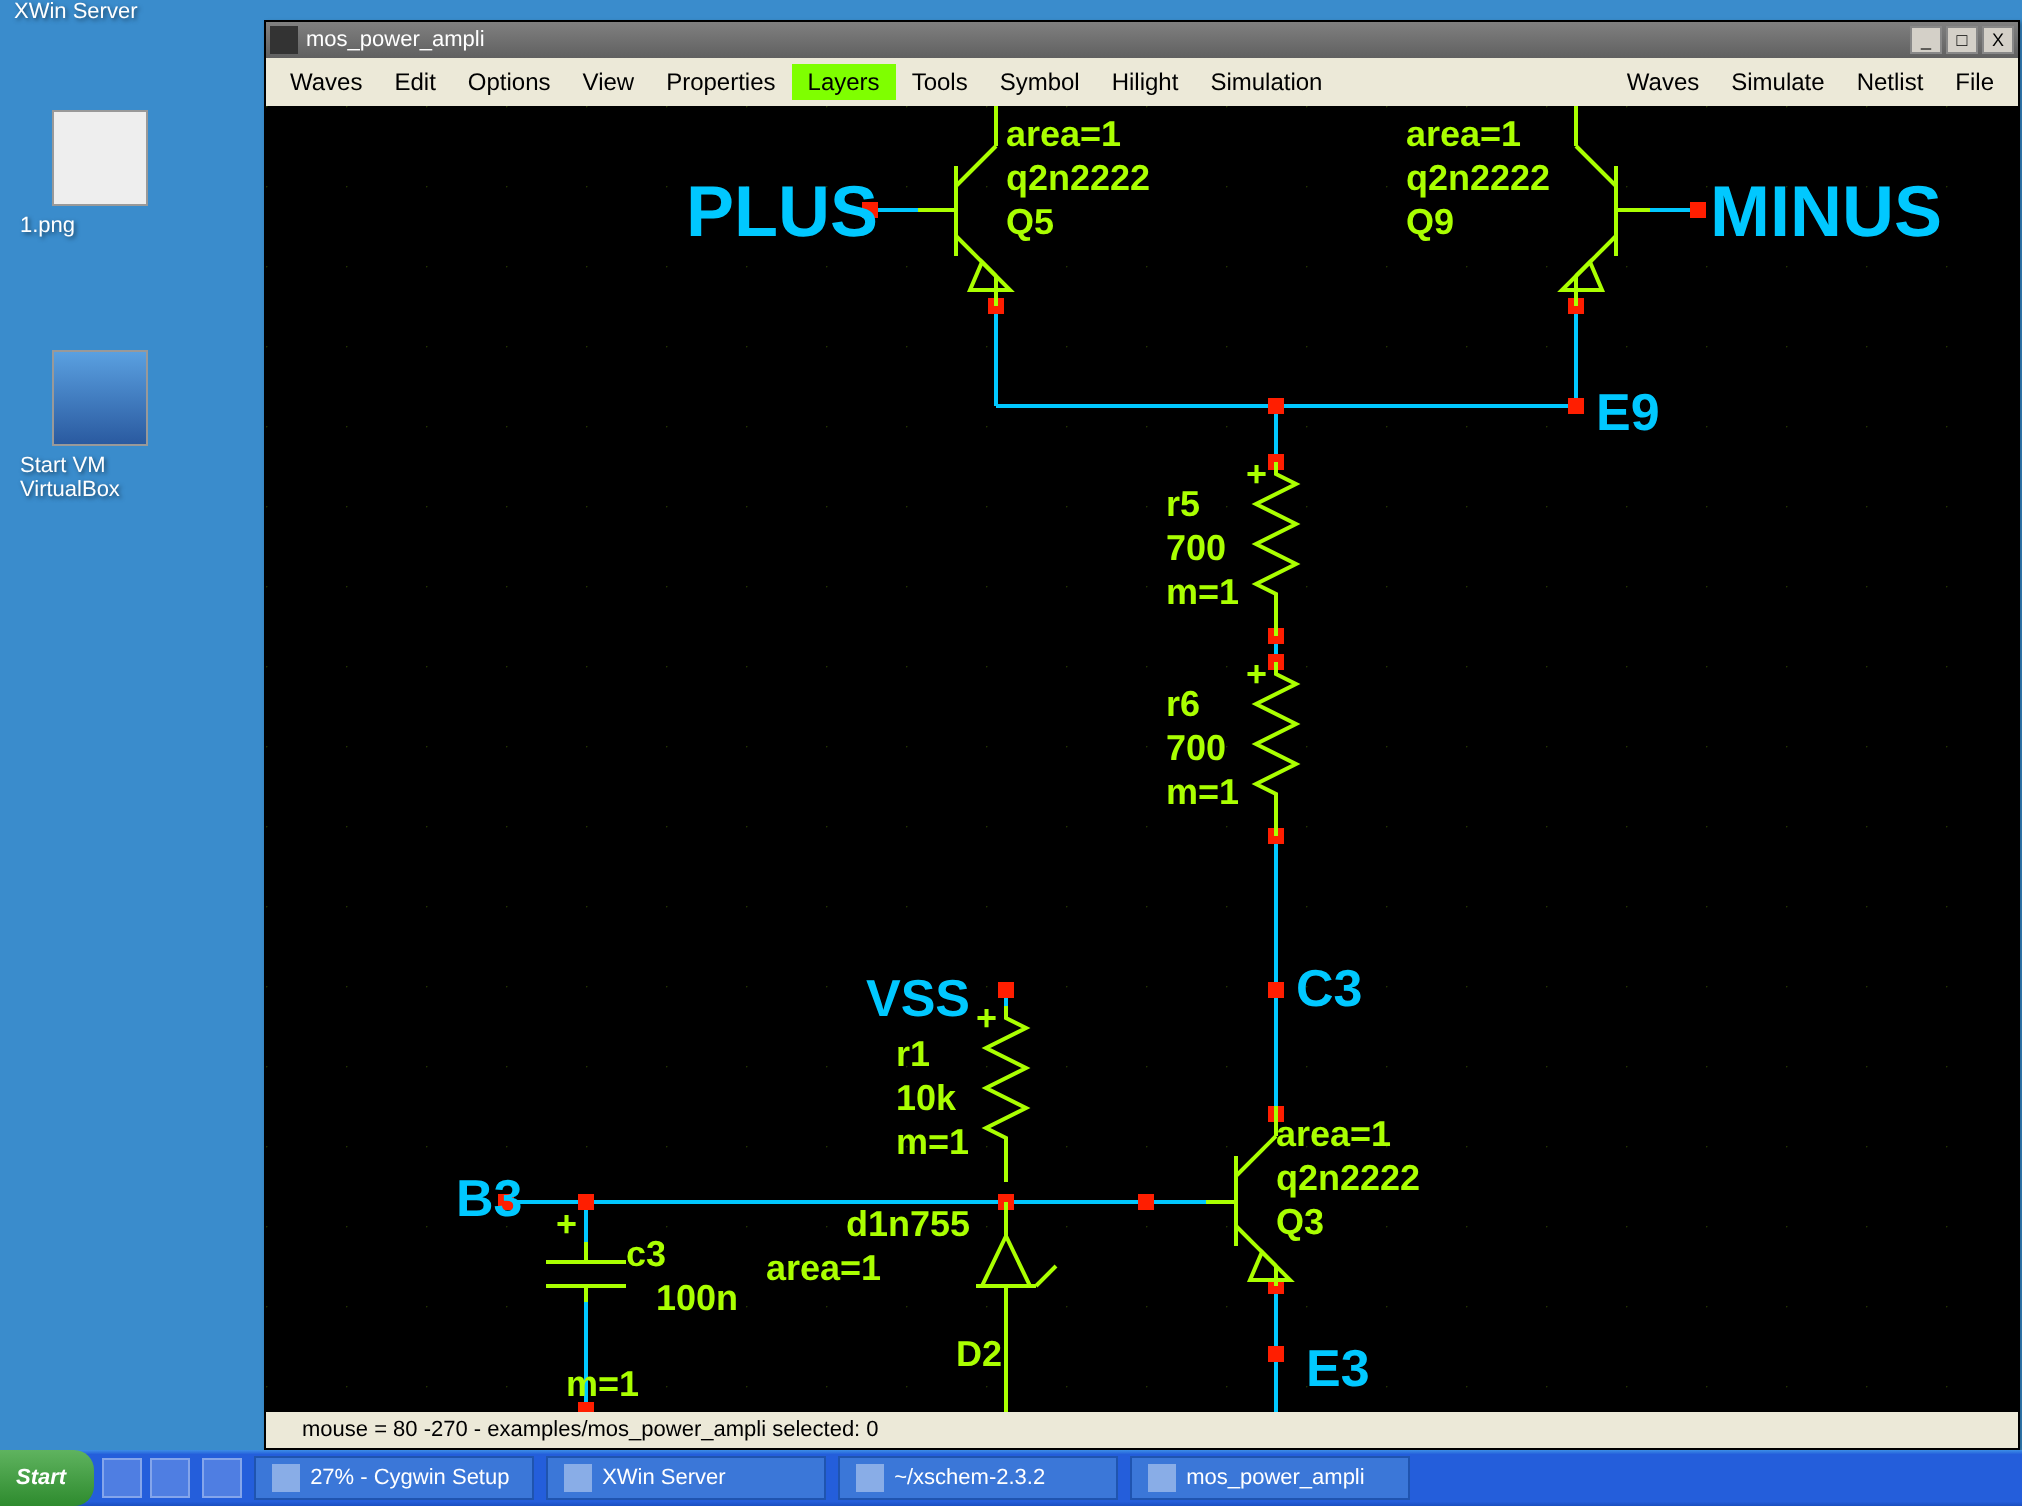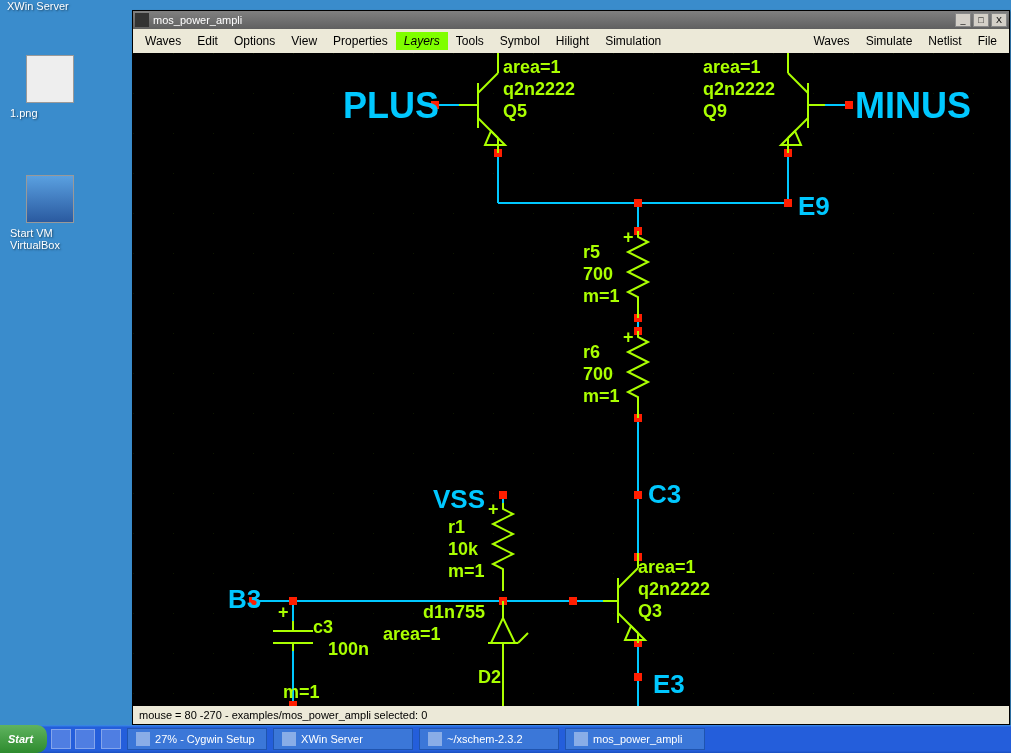--- a/index.html
+++ b/index.html
@@ -15,27 +15,27 @@
   
   .app-window { position: absolute; left: 132px; top: 10px; width: 878px; height: 715px; background: #ece9d8; border: 1px solid #000; box-shadow: 1px 1px 2px rgba(0,0,0,.3); display: flex; flex-direction: column; }
 
   .titlebar { height: 18px; background: linear-gradient(#808080,#606060); display: flex; align-items: center; padding: 0 2px; color: #fff; font-size: 11px; }
   .titlebar .title-icon { width: 14px; height: 14px; background: #333; margin-right: 4px; }
   .titlebar .title-text { flex: 1; }
   .titlebar .tb-btn { width: 16px; height: 14px; background: #d4d0c8; border: 1px solid #888; margin-left: 2px; font-size: 9px; line-height: 12px; text-align: center; color: #000; cursor: pointer; }
 
   .menubar { height: 24px; background: #ece9d8; display: flex; align-items: center; padding: 0 4px; font-size: 12px; color: #000; }
   .menubar .mi { padding: 2px 8px; cursor: pointer; }
-  .menubar .mi.active { background: #7fff00; font-style: italic; }
+  .menubar .mi.active { background: #7fff00; }
   .menubar .spacer { flex: 1; }
 
   .canvas { flex: 1; background: #000; position: relative; overflow: hidden; }
   .canvas svg { position: absolute; inset: 0; }
 
-  .statusbar { height: 18px; background: #ece9d8; font-size: 11px; display: flex; align-items: center; padding: 0 6px; color: #000; }
+  .statusbar { height: 18px; background: #ece9d8; font-size: 11px; display: flex; align-items: center; padding: 0 18px; color: #000; }
 
   
   .taskbar { position: absolute; left: 0; bottom: 0; width: 100%; height: 28px; background: linear-gradient(#3c8ee6,#245edb 8%,#245edb 92%,#1a4fbf); display: flex; align-items: center; font-size: 11px; color: #fff; }
   .start-btn { height: 100%; padding: 0 14px 0 8px; background: linear-gradient(#5fb35f,#2e8b2e); border-radius: 0 10px 10px 0; display: flex; align-items: center; font-weight: bold; font-style: italic; cursor: pointer; }
   .ql { width: 20px; height: 20px; margin-left: 4px; background: rgba(255,255,255,.2); border: 1px solid rgba(255,255,255,.3); cursor: pointer; }
   .task { height: 22px; margin-left: 6px; padding: 0 8px; background: #3b77d8; border: 1px solid #1f54af; display: flex; align-items: center; cursor: pointer; min-width: 140px; font-size: 11px; }
   .task .ti { width: 14px; height: 14px; background: rgba(255,255,255,.4); margin-right: 5px; }
 
   
   .ct { font-family: monospace; font-weight: bold; }

